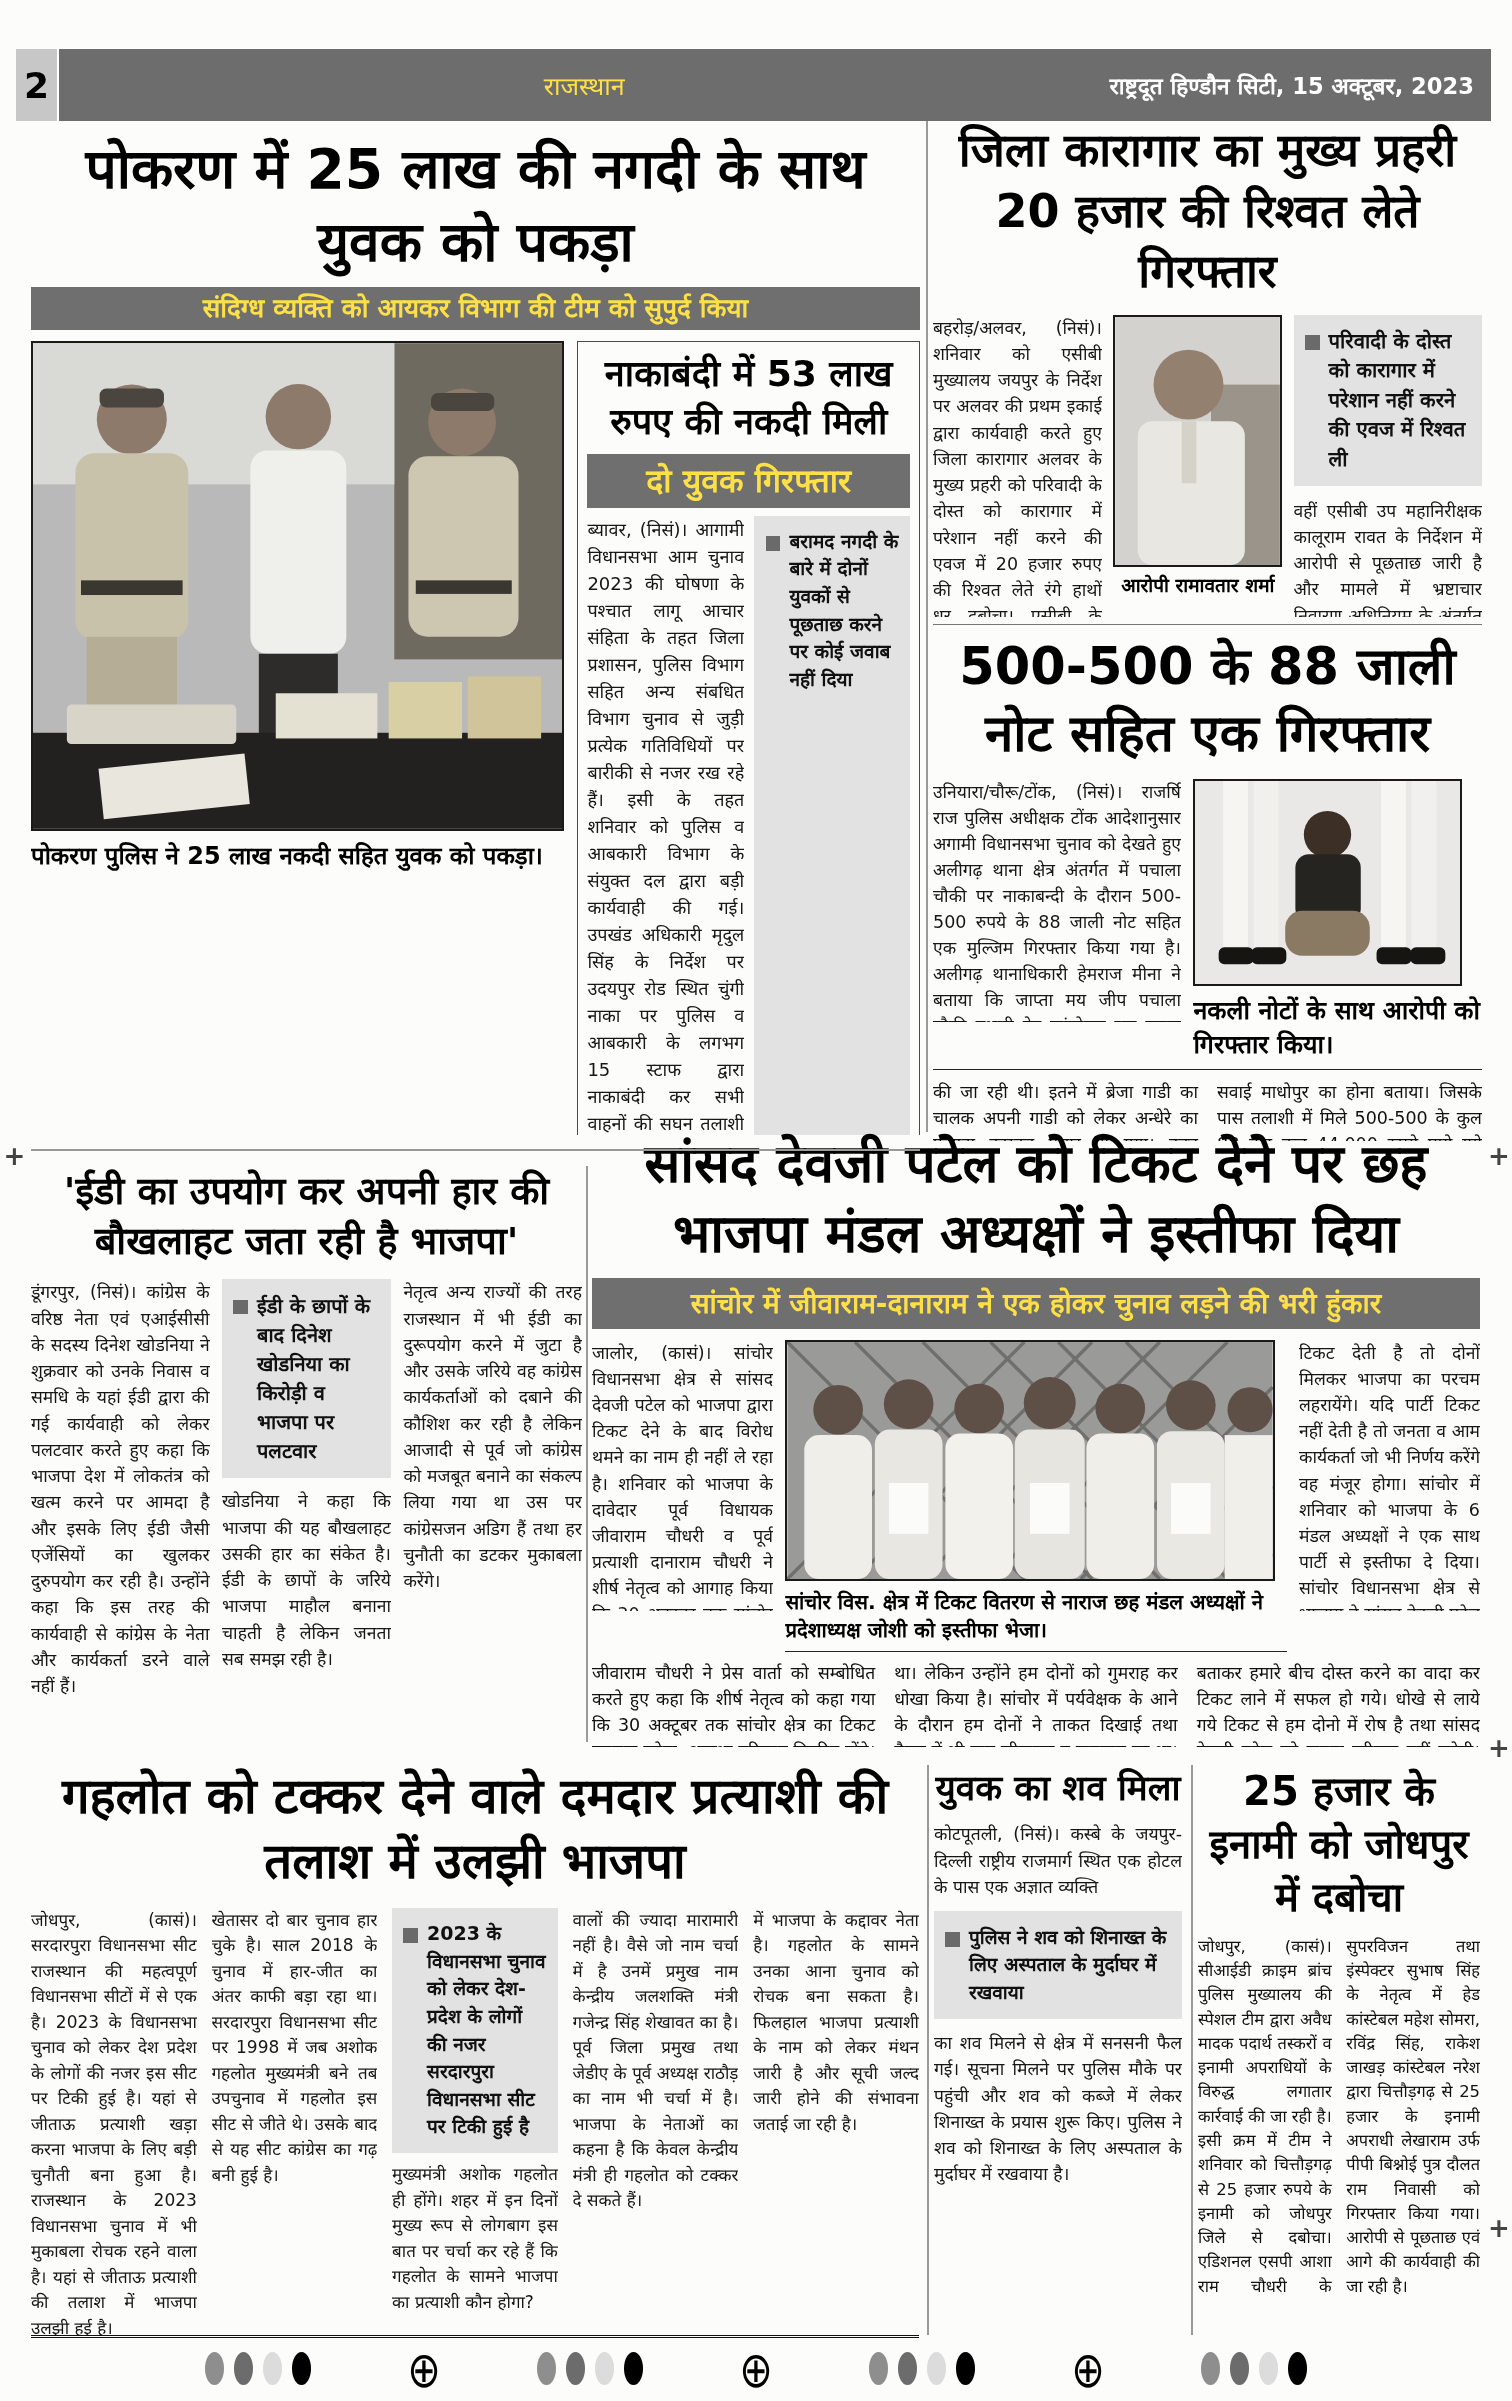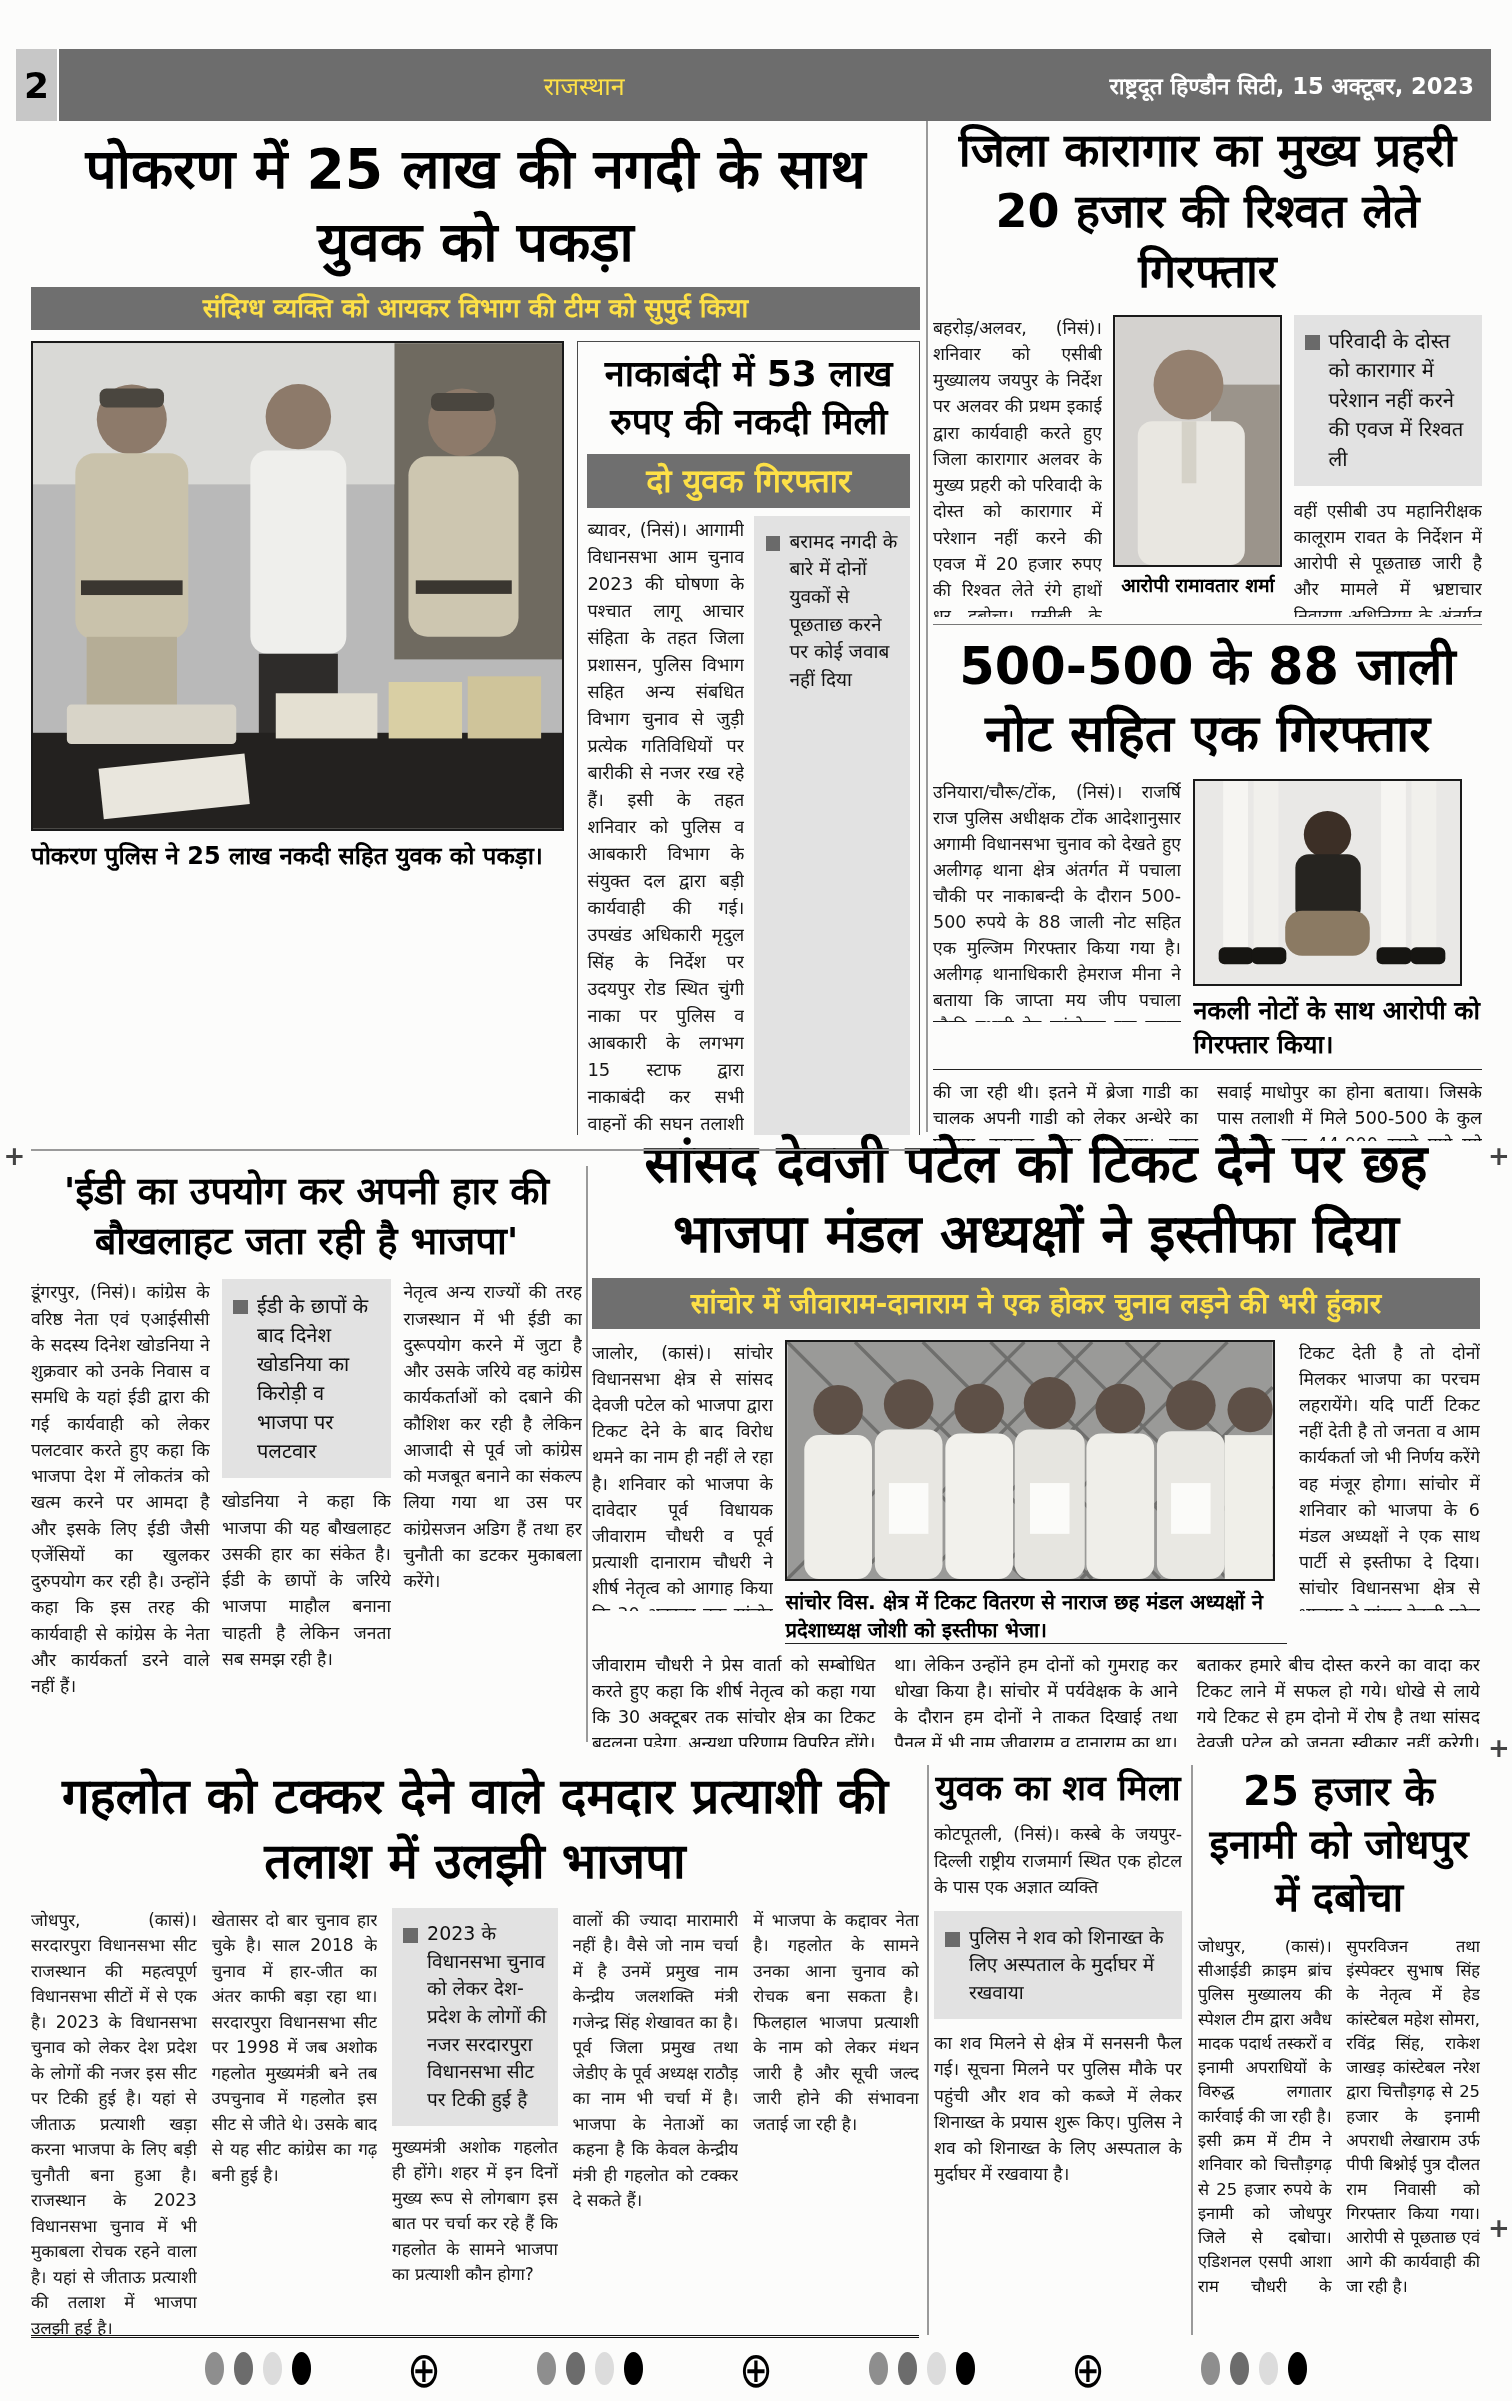--- a/index.html
+++ b/index.html
@@ -9,21 +9,21 @@
   .masthead{position:absolute;left:16px;top:49px;width:1475px;height:72px;background:#6d6d6d;display:flex;align-items:center;}
   .pagenum{width:41px;height:100%;background:#c7c7c7;color:#000;display:flex;align-items:center;justify-content:center;
            font-size:36px;font-weight:bold;border-right:2.3px solid #fff;}
   .mast-center{flex:1;text-align:center;color:#fde047;font-size:25px;font-weight:normal;}
   .mast-right{color:#fff;font-size:22.6px;font-weight:bold;padding-right:17px;white-space:nowrap;}
   
   .headline{font-weight:bold;text-align:center;line-height:1.32;color:#000;}
   .graybar{background:#6f6f6f;color:#fde047;font-weight:bold;text-align:center;}
   .bodytxt{text-align:justify;color:#161616;overflow:hidden;}
   .quotebox{background:#e2e2e2;padding:12.4px 11.3px;overflow:hidden;}
-  .quote-item{display:flex;gap:9px;font-weight:normal;line-height:1.45;}
+  .quote-item{display:flex;gap:9px;font-weight:bold;line-height:1.45;}
   .qsq{flex:0 0 14.7px;width:14.7px;height:14.7px;background:#6a6a6a;margin-top:8px;}
   figure{margin:0;}
   .photo{border:2.3px solid #1a1a1a;display:block;}
   .caption{font-weight:bold;color:#000;}
   .divider{position:absolute;background:#9a9a9a;}
   .cropmark{position:absolute;color:#444;font-size:26px;font-weight:bold;}
   
   .pokaran{position:absolute;left:31px;top:133px;width:889px;height:1002px;overflow:hidden;}
   .pokaran .headline{font-size:55px;}
   .pokaran .graybar{margin-top:9px;height:43px;line-height:43px;font-size:26px;}
@@ -60,21 +60,21 @@
   .ed-row{display:flex;gap:12.4px;margin-top:13px;}
   .ed-col{flex:1;font-size:17.5px;line-height:1.5;}
   .ed-mid{flex:0 0 169px;display:flex;flex-direction:column;gap:10.2px;}
   .ed-mid .quote-item{font-size:20px;}
   .sansad{position:absolute;left:592px;top:1129px;width:888px;height:618px;overflow:hidden;}
   .sansad .headline{font-size:53px;}
   .sansad .graybar{margin-top:9px;height:51px;line-height:51px;font-size:28px;}
   .san-row{display:flex;gap:12.4px;margin-top:11.3px;}
   .san-side{flex:0 0 181px;font-size:17.5px;line-height:1.49;height:271px;overflow:hidden;text-align:justify;}
   .san-photo-wrap{flex:1;}
-  .san-photo-wrap .caption{font-size:20.3px;margin-top:5.6px;border-bottom:1.7px solid #222;}
+  .san-photo-wrap .caption{font-size:20.3px;margin-top:5.6px;border-bottom:1.7px solid #222;padding-bottom:8px;}
   .san-strip{margin-top:8px;column-count:3;column-gap:19px;font-size:17.5px;line-height:1.49;height:147px;overflow:hidden;text-align:justify;}
   
   .gahlot{position:absolute;left:31px;top:1765px;width:888px;height:570px;overflow:hidden;border-bottom:3.4px double #111;}
   .gahlot .headline{font-size:49px;}
   .gah-row{display:flex;gap:14.7px;margin-top:13.6px;}
   .gah-col{flex:1;font-size:17px;line-height:1.5;}
   .gah-mid{display:flex;flex-direction:column;gap:9px;}
   .gah-mid .quote-item{font-size:19px;}
   .shav{position:absolute;left:934px;top:1765px;width:248px;height:570px;overflow:hidden;}
   .shav .headline{font-size:35px;}

